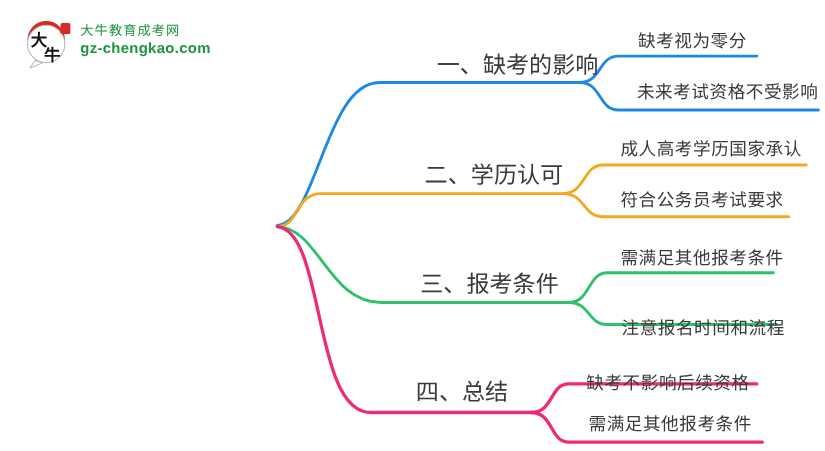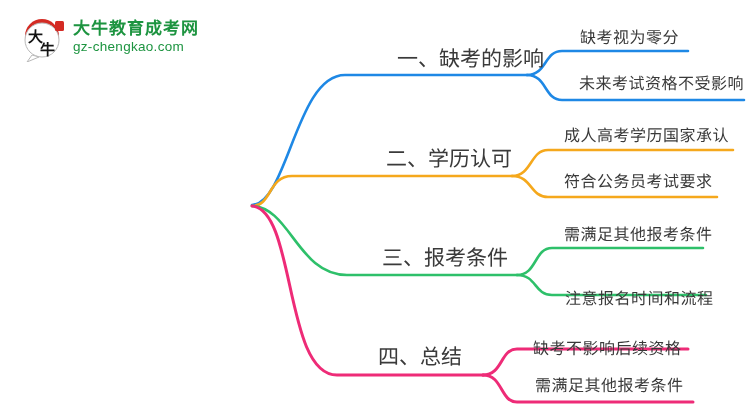--- a/index.html
+++ b/index.html
@@ -25,22 +25,22 @@
   #c4b{left:535px;top:372px;}
   path.connector{fill:none;stroke-width:2.6;stroke-linecap:round;stroke-linejoin:round;}
   path.b1{stroke:var(--b1,#1E88E5);}
   path.b2{stroke:var(--b2,#F5A81C);}
   path.b3{stroke:var(--b3,#2EC06A);}
   path.b4{stroke:var(--b4,#EE2B77);stroke-width:3;}
   
   .logo{position:absolute;left:20px;top:12px;display:flex;align-items:center;gap:7px;cursor:pointer;}
   .logo-icon{width:46px;height:50px;position:relative;flex:0 0 auto;}
   .logo-text{display:flex;flex-direction:column;line-height:1.15;}
-  .logo-name{font-size:17px;font-weight:bold;color:var(--logo-green,#1d9440);letter-spacing:1px;}
-  .logo-url{font-size:13.5px;font-weight:normal;color:var(--logo-green,#1d9440);letter-spacing:0.3px;}
+  .logo-name{font-size:12px;font-weight:normal;color:var(--logo-green,#1d9440);letter-spacing:1px;}
+  .logo-url{font-size:13.5px;font-weight:bold;color:var(--logo-green,#1d9440);letter-spacing:0.3px;}
 </style>
 </head>
 <body>
 
 <div class="stage">
 
   <svg class="lines" viewBox="0 0 750 410" aria-hidden="true">
 
     <path class="connector b1" d="M252,205 C288,203 296,75 345,75 L527,75"></path>
     <path class="connector b1" d="M527,75 C547,75 544,51 562,51 L688,51"></path>

